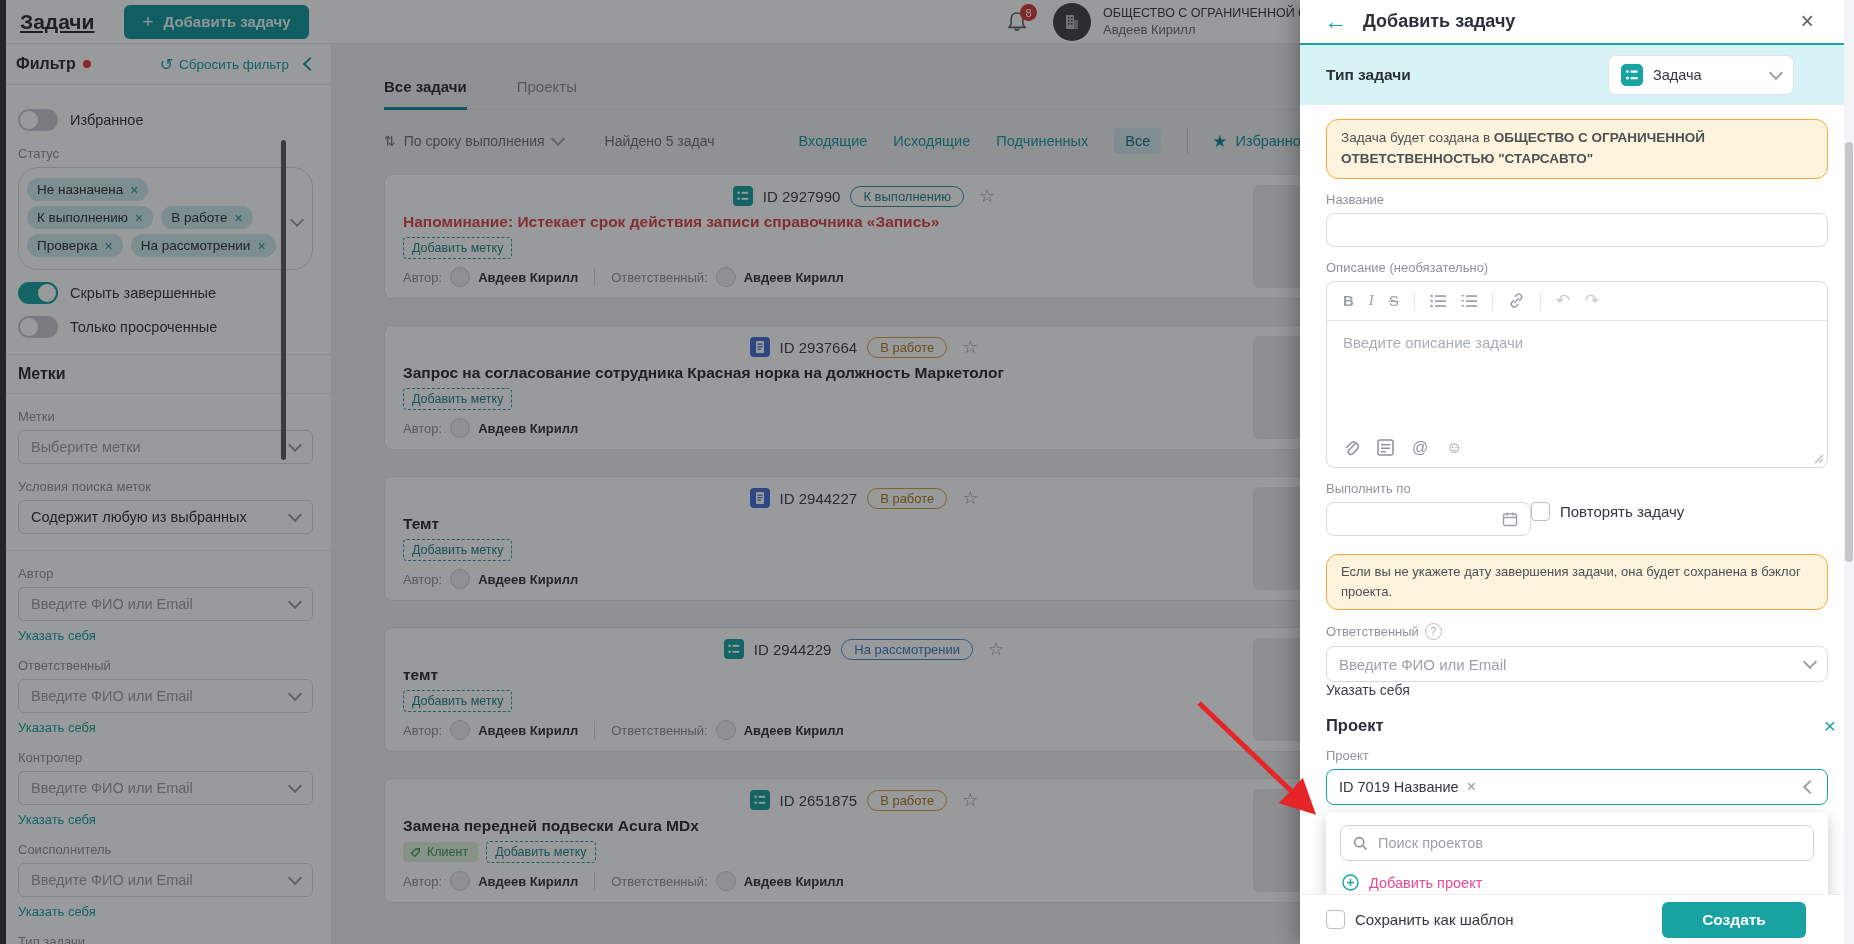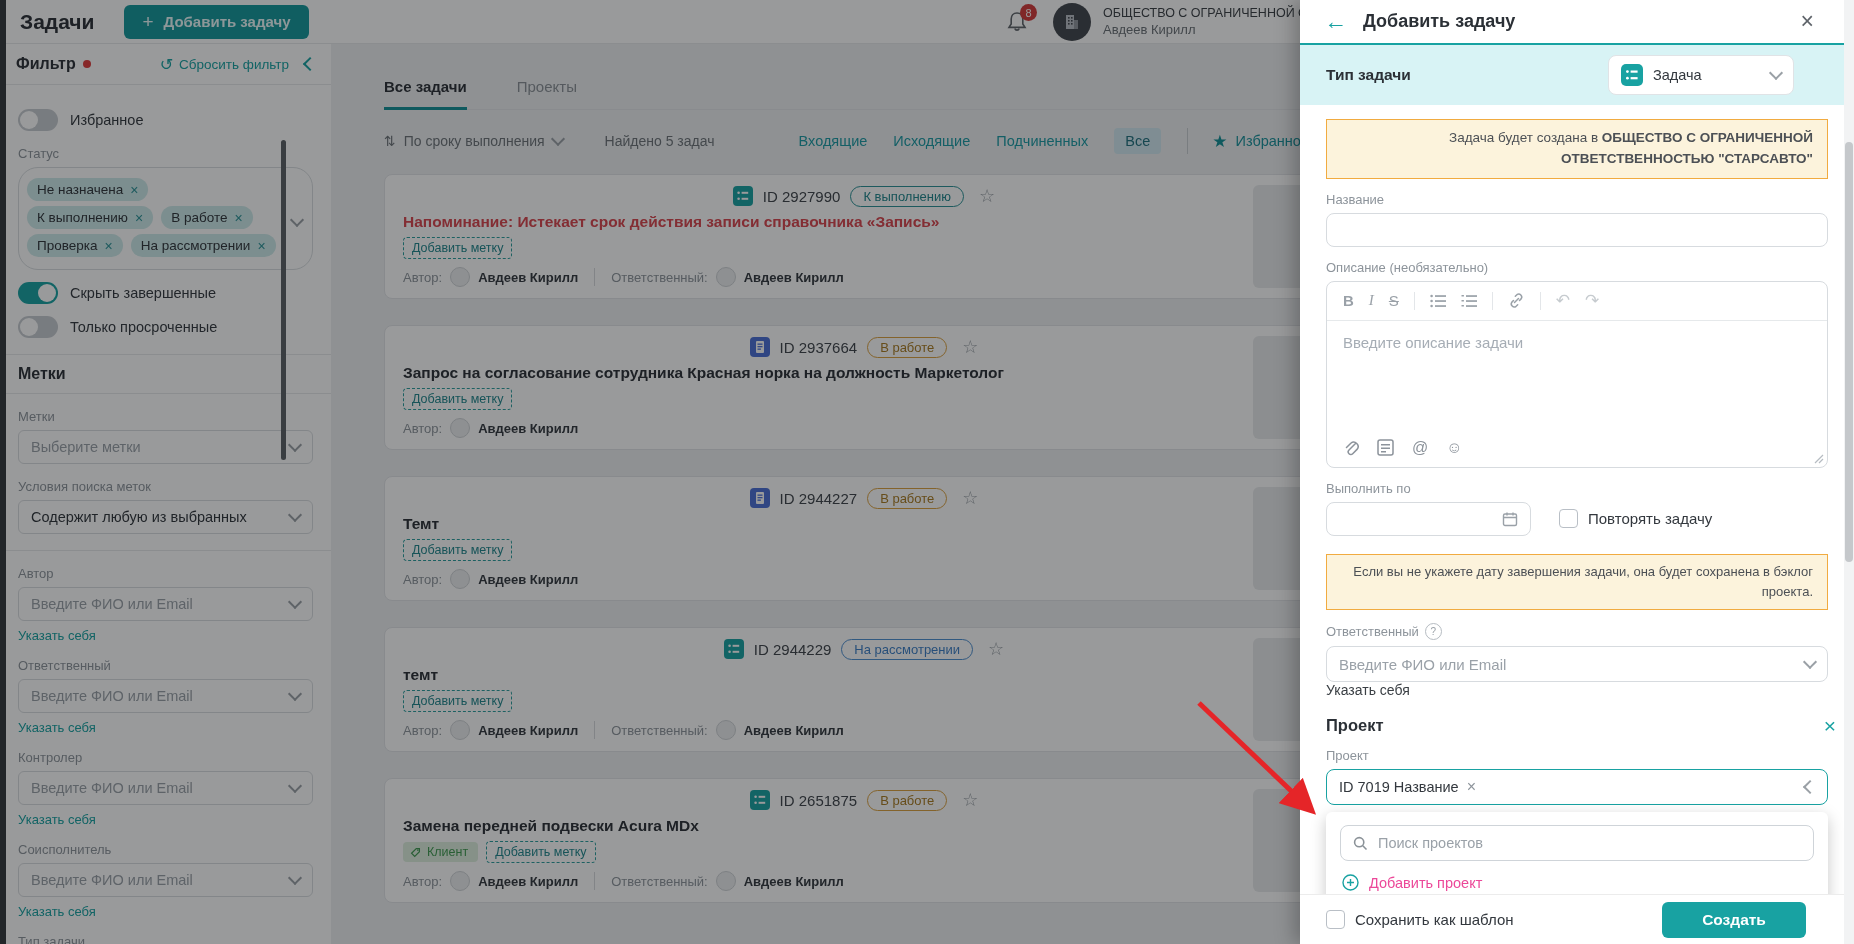--- a/index.html
+++ b/index.html
@@ -3,21 +3,21 @@
 <meta charset="utf-8">
 <style>
   html,body{margin:0;padding:0;background:#d8dadd;}
   .app{position:relative;width:1854px;height:944px;overflow:hidden;background:#eef0f2;
        font-family:"Liberation Sans","DejaVu Sans",sans-serif;font-size:14px;color:#3a3f44;}
   .rail{position:absolute;left:0;top:0;width:6px;height:944px;background:#33373b;z-index:5;}
 
   
   .topbar{position:absolute;left:0;top:0;right:0;height:44px;background:#fff;border-bottom:1px solid #e7e9eb;
           display:flex;align-items:center;padding-left:20px;box-sizing:border-box;z-index:2;}
-  .tb-title{font-size:21px;font-weight:bold;color:#2b3036;}
+  .tb-title{font-size:21px;font-weight:bold;color:#2b3036;text-decoration:underline;}
   .tb-add{margin-left:30px;height:34px;background:#14989c;color:#eafafa;border:none;border-radius:6px;
           font-size:15px;font-weight:bold;display:flex;align-items:center;gap:10px;padding:0 18px;cursor:pointer;
           font-family:inherit;}
   .tb-add .plus{font-size:19px;font-weight:normal;}
   .tb-right{position:absolute;left:1005px;top:0;height:44px;display:flex;align-items:center;}
   .bell-wrap{position:relative;width:26px;height:26px;}
   .badge-red{position:absolute;right:-6px;top:-5px;min-width:17px;height:17px;border-radius:9px;background:#d43a3a;
              color:#fff;font-size:11px;display:flex;align-items:center;justify-content:center;padding:0 3px;box-sizing:border-box;}
   .tb-avatar{width:38px;height:38px;border-radius:50%;background:#41464c;display:flex;align-items:center;
              justify-content:center;margin-left:22px;flex:none;}
@@ -106,37 +106,37 @@
   .back{color:#18a2a2;font-size:23px;cursor:pointer;line-height:1;}
   .dr-title{font-size:18px;font-weight:bold;margin-left:16px;color:#2b3036;}
   .dr-close{margin-left:auto;color:#5f646a;font-size:23px;margin-right:16px;cursor:pointer;line-height:1;}
   .type-band{height:60px;background:#d8f3f5;display:flex;align-items:center;padding:0 26px;box-sizing:border-box;}
   .type-label{font-size:15.5px;font-weight:bold;color:#2b3036;}
   .type-select{margin-left:auto;margin-right:34px;width:186px;height:40px;background:#fff;border:1px solid #e0e3e6;
                border-radius:8px;display:flex;align-items:center;padding:0 12px;box-sizing:border-box;gap:10px;
                font-size:14.5px;color:#33383e;cursor:pointer;}
   .type-select .chev{margin-left:auto;}
   .dr-body{padding:0 26px;position:relative;}
-  .notice{margin-top:14px;background:#fcf3dc;border:1.5px solid #f1ab40;border-radius:0;
-          padding:8px 14px;font-size:13.5px;line-height:1.55;color:#4c5055;text-align:right;}
+  .notice{margin-top:14px;background:#fcf3dc;border:1.5px solid #f1ab40;border-radius:12px;
+          padding:8px 14px;font-size:13.5px;line-height:1.55;color:#4c5055;}
   .notice.small{font-size:13px;padding:7px 14px;margin-top:18px;}
   .dlab{font-size:13px;color:#8d949b;margin:13px 0 6px;display:flex;align-items:center;gap:6px;}
   .inp{height:34px;border:1px solid #d7dbdf;border-radius:8px;box-sizing:border-box;background:#fff;}
   .editor{border:1px solid #d7dbdf;border-radius:8px;position:relative;}
   .ed-toolbar{height:38px;border-bottom:1px solid #e6e9eb;display:flex;align-items:center;gap:15px;
               padding:0 16px;color:#9aa1a8;font-size:15px;}
   .ed-b{font-weight:bold;}
   .ed-i{font-style:italic;font-family:"Liberation Serif","DejaVu Serif",serif;}
   .ed-s{text-decoration:line-through;}
   .ed-sep{width:1px;height:18px;background:#e3e6e9;}
   .ed-dis{color:#c6cbcf;font-size:17px;}
   .ed-area{height:92px;padding:13px 16px;color:#a6adb5;font-size:15px;}
   .ed-foot{display:flex;align-items:center;gap:18px;padding:0 16px 10px;color:#8c939b;font-size:16px;}
   .ed-resize{position:absolute;right:3px;bottom:3px;color:#b6bcc2;}
-  .due-row{display:flex;align-items:center;gap:28px;}
+  .due-row{display:flex;align-items:flex-start;}
   .date-inp{width:205px;height:34px;border:1px solid #d7dbdf;border-radius:8px;display:flex;align-items:center;
             justify-content:flex-end;padding:0 12px;box-sizing:border-box;}
   .chk-row{display:flex;align-items:center;gap:10px;font-size:15px;color:#33383e;cursor:pointer;}
   .chk{width:19px;height:19px;border:1.5px solid #b9bfc6;border-radius:4px;background:#fff;box-sizing:border-box;flex:none;}
   .dsel{height:34px;border:1px solid #d7dbdf;border-radius:8px;display:flex;align-items:center;
         padding:0 12px;justify-content:space-between;font-size:15px;cursor:pointer;}
   .qmark{width:15px;height:15px;border:1px solid #b6bcc2;border-radius:50%;color:#9aa1a8;font-size:10px;
          display:inline-flex;align-items:center;justify-content:center;}
   .proj-head{margin-top:18px;font-size:16.5px;font-weight:bold;color:#2b3036;position:relative;}
   .proj-close{position:absolute;right:-8px;top:-2px;color:#18a2a2;font-size:21px;font-weight:normal;cursor:pointer;}

